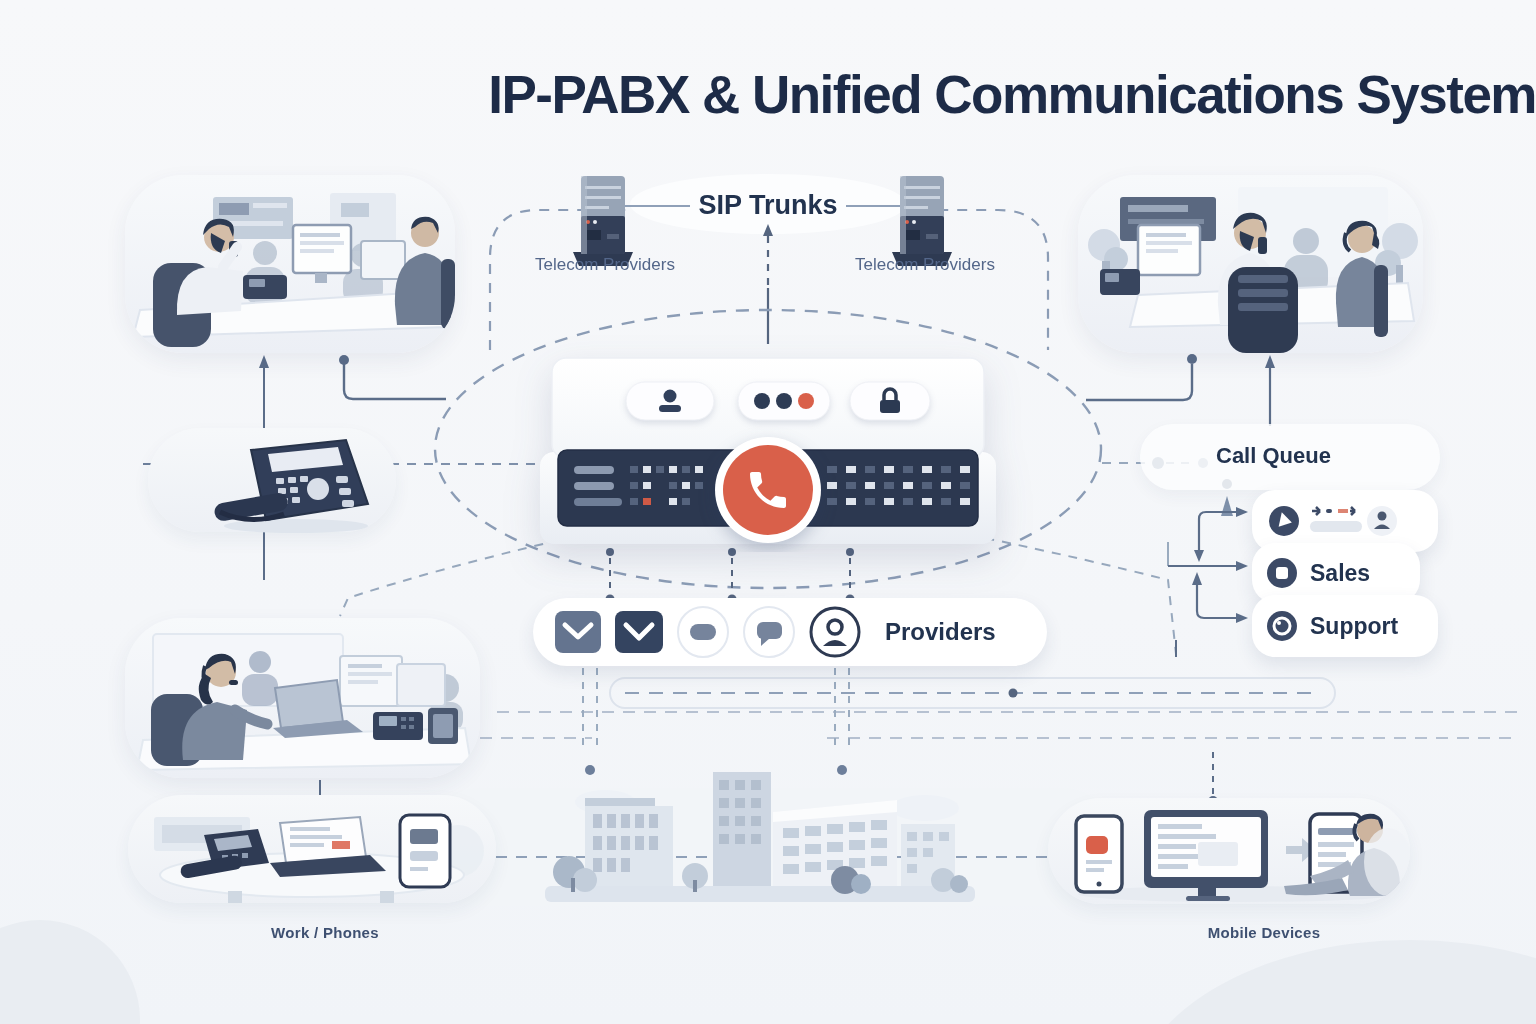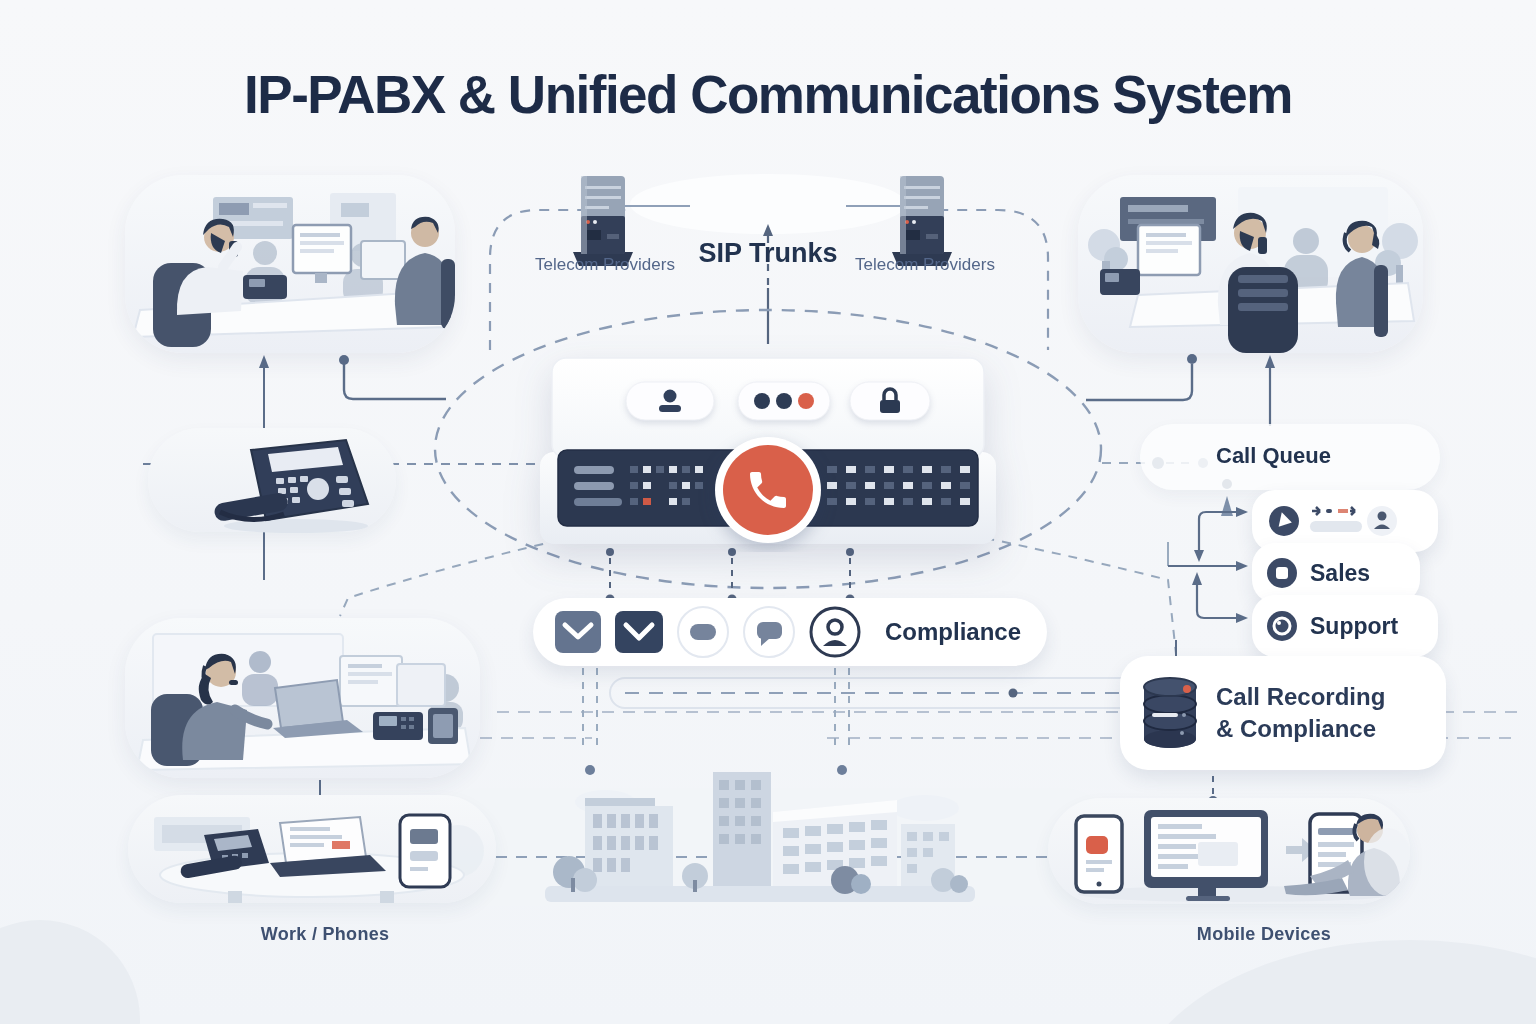--- a/index.html
+++ b/index.html
@@ -3,29 +3,29 @@
 <meta charset="utf-8">
 <style>
   html,body{margin:0;padding:0;background:#eef0f4;}
   .stage{position:relative;width:1536px;height:1024px;overflow:hidden;
     background:linear-gradient(180deg,#f7f8fa 0%,#f4f6f9 60%,#f1f4f8 100%);
     font-family:"Liberation Sans", sans-serif;}
   .abs{position:absolute;}
   .blob{position:absolute;background:#e9edf2;border-radius:50%;z-index:0;}
   .connectors{position:absolute;left:0;top:0;z-index:1;}
   .content{z-index:2;}
-  .page-title{left:0;top:64px;width:1536px;text-align:center;font-size:53px;font-weight:800;
+  .page-title{left:0;top:64px;width:1536px;text-align:right;font-size:53px;font-weight:800;
     letter-spacing:-1.5px;color:#1d2b47;z-index:2;}
   .scene{background:linear-gradient(180deg,#f7f9fb 0%,#eceff5 100%);
     box-shadow:0 8px 22px rgba(40,60,100,.07);overflow:hidden;}
   .pill-scene{background:linear-gradient(180deg,#f6f8fa 0%,#edf0f5 100%);
     box-shadow:0 8px 18px rgba(40,60,100,.06);overflow:hidden;}
   .provider-label{font-size:17px;color:#54678a;text-align:center;z-index:2;}
-  .sip-label{font-size:27px;font-weight:700;color:#22334f;text-align:center;z-index:2;margin-top:48px;}
-  .section-label{font-size:18px;font-weight:600;color:#3e5071;text-align:center;letter-spacing:.3px;z-index:2;}
+  .sip-label{font-size:27px;font-weight:700;color:#22334f;text-align:center;z-index:2;}
+  .section-label{font-size:15px;font-weight:600;color:#3e5071;text-align:center;letter-spacing:.3px;z-index:2;}
   .cq-title{font-size:22px;font-weight:600;color:#22334f;z-index:3;}
   .card{background:#ffffff;box-shadow:0 8px 18px rgba(40,60,100,.10);display:flex;align-items:center;z-index:3;}
   .qcard{border-radius:23px;padding:8px 14px;gap:12px;}
   .qlabel{font-size:23px;font-weight:600;color:#22334f;}
   .softbar{border-radius:34px;display:flex;align-items:center;gap:14px;padding:0 22px;z-index:3;}
   .softlabel{font-size:24px;font-weight:600;color:#22334f;margin-left:10px;}
   .reccard{border-radius:28px;padding:10px 18px;gap:14px;}
   .rectext{font-size:24px;font-weight:700;color:#2b3b58;line-height:32px;}
   .cq-backdrop{background:rgba(252,253,254,.85);border-radius:33px;box-shadow:0 6px 16px rgba(40,60,100,.05);z-index:2;}
 </style>
@@ -378,21 +378,21 @@
     <svg width="52" height="52" viewBox="0 0 52 52">
         <circle cx="26" cy="26" r="25" fill="#ffffff" stroke="#e3e8f0" stroke-width="2"></circle>
         <rect x="14" y="16" width="25" height="17" rx="6" fill="#76849c"></rect>
         <polygon points="18,32 18,40 27,32" fill="#76849c"></polygon>
       </svg>
     <svg width="52" height="52" viewBox="0 0 52 52">
         <circle cx="26" cy="26" r="24" fill="#ffffff" stroke="#2e3a52" stroke-width="3"></circle>
         <circle cx="26" cy="21" r="7" fill="none" stroke="#2e3a52" stroke-width="3.5"></circle>
         <path d="M14,40 q12,-12 24,0" fill="#2e3a52"></path>
       </svg>
-    <span class="softlabel">Compliance</span>
+    <span class="softlabel">Providers</span>
   </div>
 
   <div class="abs scene content" style="left:125px;top:618px;width:355px;height:160px;border-radius:56px;">
     <svg width="355" height="160" viewBox="0 0 355 160">
       <rect x="28" y="16" width="190" height="72" rx="4" fill="#f4f6fa" stroke="#e2e8f0" stroke-width="2"></rect>
       <circle cx="135" cy="44" r="11" fill="#9fadc0" opacity=".8"></circle>
         <rect x="117" y="56" width="36" height="32" rx="12" fill="#9fadc0" opacity=".7"></rect>
       <circle cx="320" cy="70" r="14" fill="#9fadc0" opacity=".6"></circle>
         <rect x="304" y="84" width="34" height="30" rx="12" fill="#9fadc0" opacity=".55"></rect>
       <rect x="215" y="38" width="62" height="50" rx="3" fill="#f6f8fb" stroke="#c2cdda" stroke-width="2"></rect>
@@ -612,34 +612,17 @@
 
   <div class="abs card qcard" style="left:1252px;top:595px;width:158px;height:46px;align-items:center;">
     <svg width="32" height="32" viewBox="0 0 32 32">
       <circle cx="16" cy="16" r="15" fill="#3c4a66"></circle>
         <circle cx="16" cy="16" r="8" fill="none" stroke="#ffffff" stroke-width="3"></circle>
         <circle cx="13" cy="13" r="2" fill="#ffffff"></circle>
     </svg>
     <span class="qlabel">Support</span>
   </div>
 
-  <div class="abs card reccard" style="left:1120px;top:656px;width:290px;height:94px;">
-    <svg width="64" height="76" viewBox="0 0 64 76">
-      <path d="M6,12 v52 a26,9 0 0 0 52,0 v-52 Z" fill="#333f5a"></path>
-      <ellipse cx="32" cy="64" rx="26" ry="9" fill="#2b3650"></ellipse>
-      <ellipse cx="32" cy="46" rx="26" ry="9" fill="#3a4763" stroke="#1f2940" stroke-width="2"></ellipse>
-      <ellipse cx="32" cy="29" rx="26" ry="9" fill="#3a4763" stroke="#1f2940" stroke-width="2"></ellipse>
-      <ellipse cx="32" cy="12" rx="26" ry="9" fill="#44526e" stroke="#2c3850" stroke-width="2"></ellipse>
-      <rect x="14" y="38" width="26" height="4" rx="2" fill="#e8ebf1"></rect>
-      <circle cx="49" cy="14" r="4" fill="#d9604a"></circle>
-      <circle cx="46" cy="40" r="2" fill="#8d9ab0"></circle>
-        <circle cx="44" cy="58" r="2" fill="#8d9ab0"></circle>
-    </svg>
-    <div>
-      <div class="rectext">Call Recording</div>
-      <div class="rectext">&amp; Compliance</div>
-    </div>
-  </div>
 
   <div class="abs section-label" style="left:175px;top:924px;width:300px;">Work / Phones</div>
   <div class="abs section-label" style="left:1114px;top:924px;width:300px;">Mobile Devices</div>
 
 </div>
 
 </body></html>

